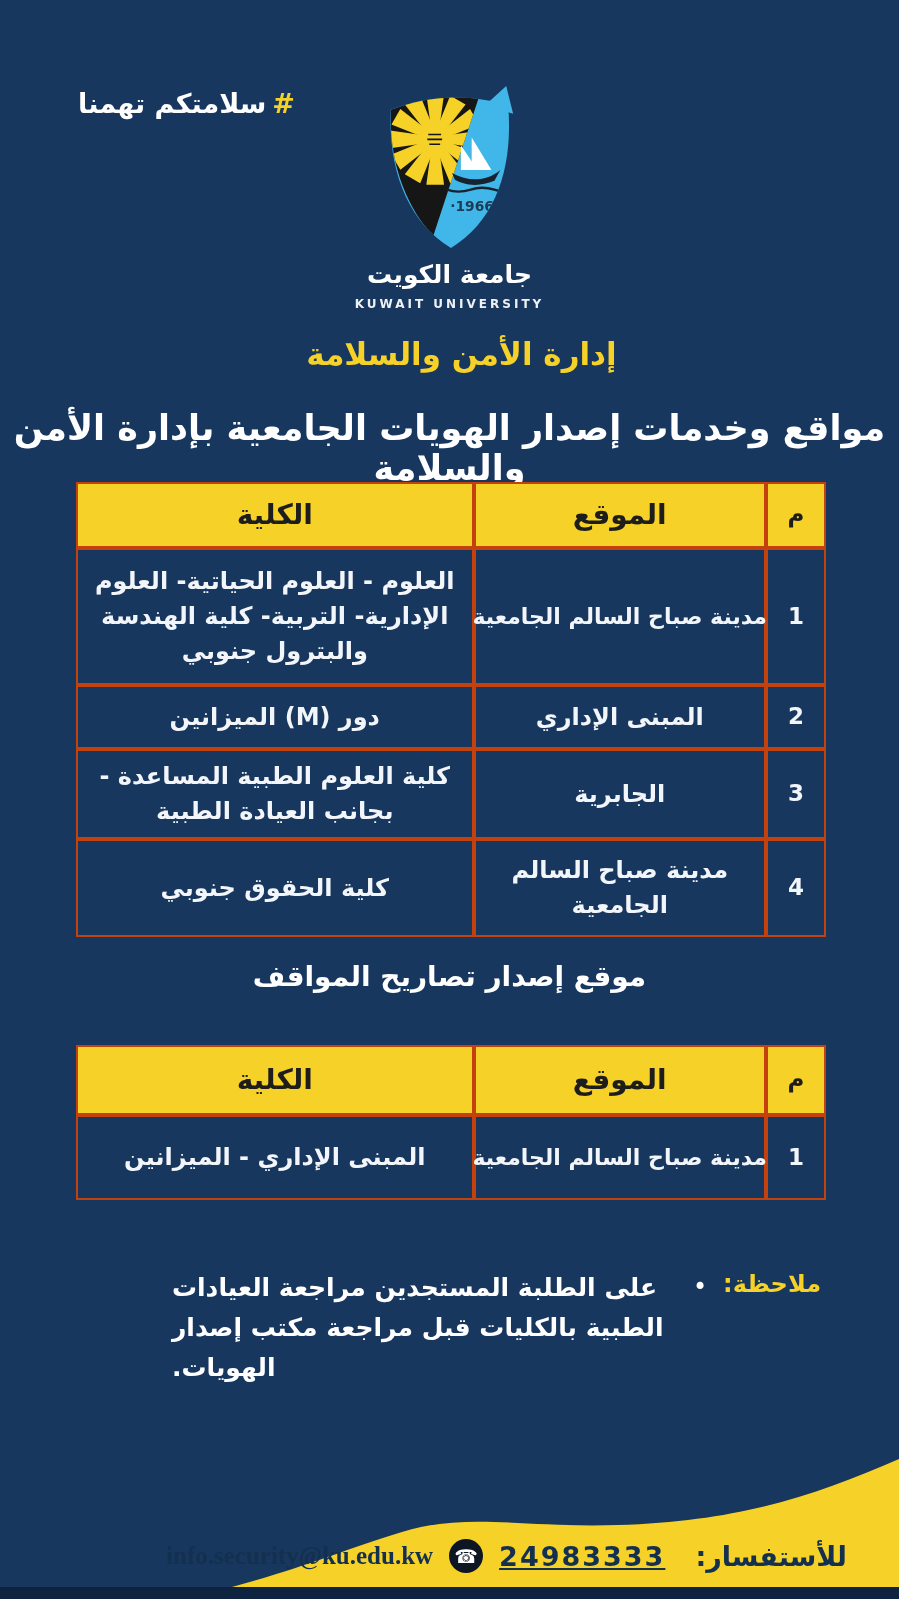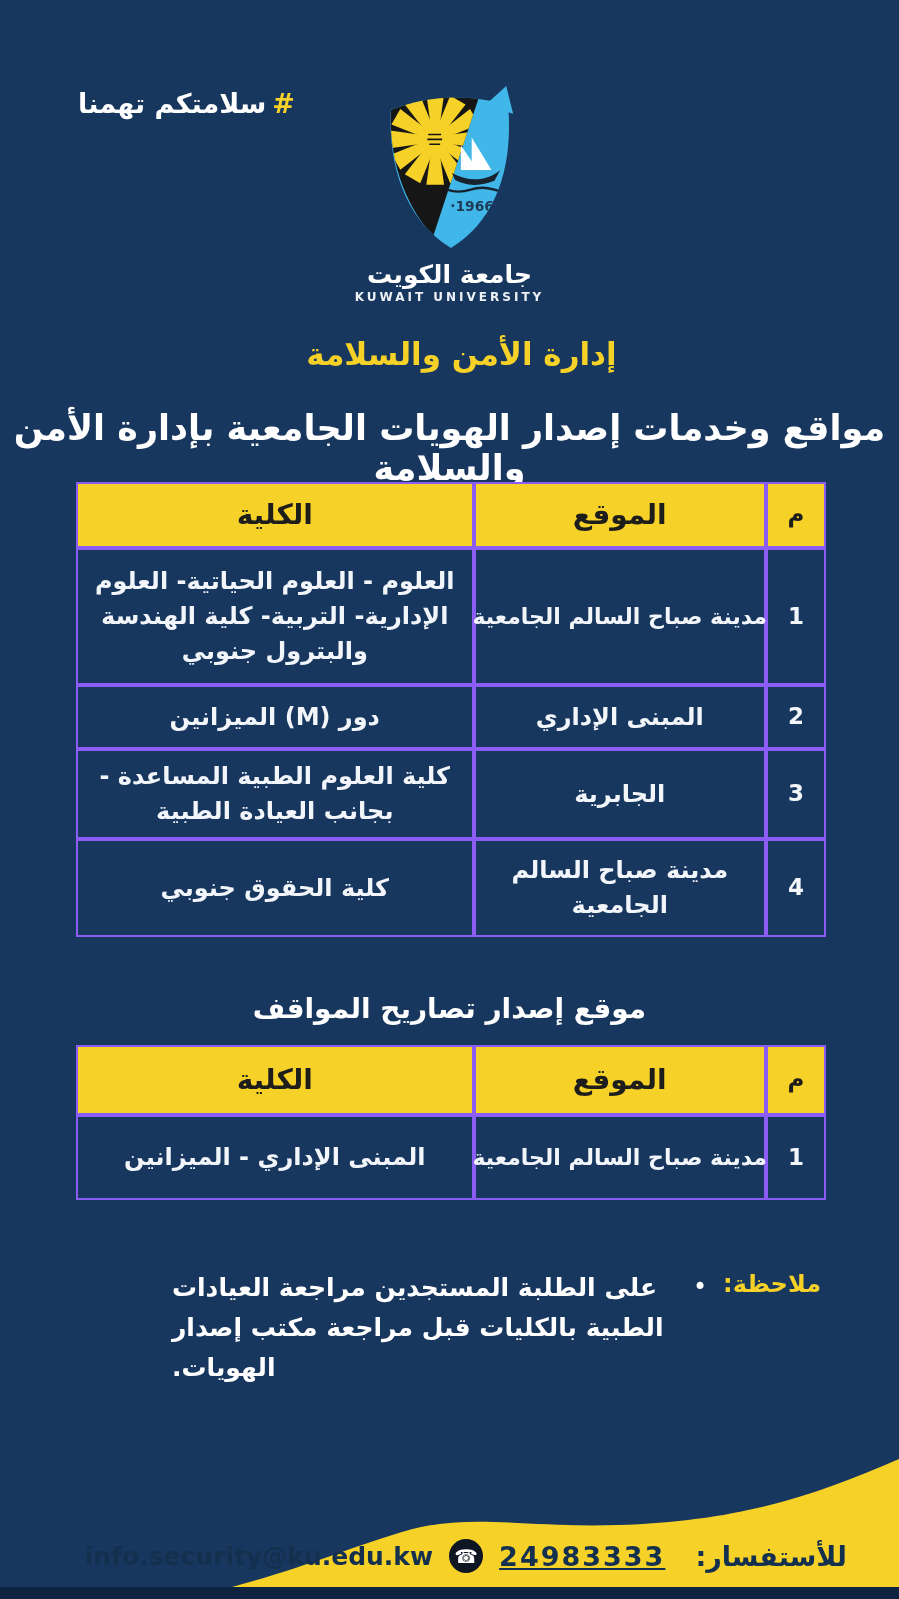--- a/index.html
+++ b/index.html
@@ -18,44 +18,44 @@
     font-size:27px;font-weight:bold;color:#ffffff;
     letter-spacing:0.5px;white-space:nowrap;
   }
   .hashtag .hash{color:#f6d127;margin-left:6px;}
   
   .logo-block{
     position:absolute;top:84px;left:50%;transform:translateX(-50%);
     text-align:center;width:320px;
   }
   .uni-ar{font-size:25px;font-weight:bold;color:#fefefe;margin-top:4px;direction:rtl;}
-  .uni-en{font-size:12px;font-weight:bold;color:#eef2f6;letter-spacing:3px;margin-top:1px;}
+  .uni-en{font-size:12px;font-weight:bold;color:#eef2f6;letter-spacing:3px;margin-top:8px;}
   
   .dept-title{
     position:absolute;top:336px;left:12px;width:100%;margin:0;
     text-align:center;direction:rtl;
     color:#f6d127;font-size:31px;font-weight:bold;
   }
   .sub-title{
     position:absolute;left:0;width:100%;margin:0;
     text-align:center;direction:rtl;
     color:#ffffff;font-size:35px;font-weight:bold;
   }
   .sub-title.ids{top:408px;}
-  .sub-title.parking{top:992px;font-size:28px;}
+  .sub-title.parking{top:960px;font-size:28px;}
   
   .tbl{
     position:absolute;left:76px;width:750px;
     display:grid;direction:rtl;
     grid-template-columns:8% 39% 53%;
   }
   .tbl1{top:482px;grid-template-rows:66px 137px 64px 90px 98px;}
   .tbl2{top:1045px;grid-template-rows:70px 85px;}
   .cell{
-    border:2px solid #8b5cf6;
+    border:2px solid #c2410c;
     display:flex;align-items:center;justify-content:center;
     text-align:center;direction:rtl;
     font-size:24px;font-weight:bold;color:#f2f5f9;
     padding:4px 12px;box-sizing:border-box;line-height:1.45;
   }
   .cell.head{
     background:#f6d127;color:#1d1d1b;font-size:28px;
   }
   .cell.num{font-size:23px;padding:4px 4px;}
   .cell.oneline{white-space:nowrap;font-size:22px;padding:4px 6px;}
@@ -78,21 +78,21 @@
     color:#14304f;font-weight:bold;
   }
   .f-label{font-size:27px;margin-left:14px;}
   .f-phone{font-size:27px;letter-spacing:2px;direction:ltr;text-decoration:underline;}
   .phone-badge{
     width:34px;height:34px;border-radius:50%;
     background:#0d1622;color:#ffffff;
     display:flex;align-items:center;justify-content:center;
     font-size:19px;line-height:1;
   }
-  .f-email{font-size:25px;direction:ltr;}
+  .f-email{font-size:25px;direction:ltr;font-family:Liberation Serif, serif;}
 </style>
 </head>
 <body>
 
 <div class="page">
 
   <div class="hashtag">
     <span class="hash">#</span><span>سلامتكم تهمنا</span>
   </div>
 

